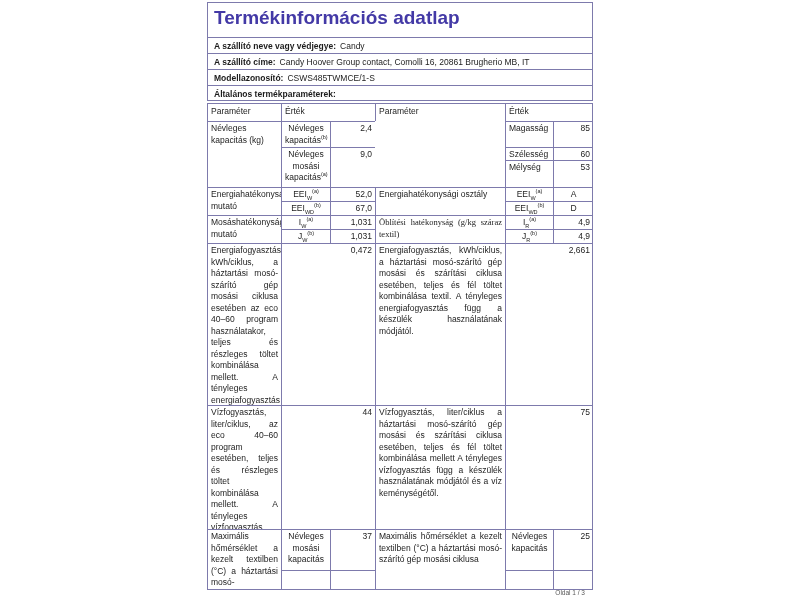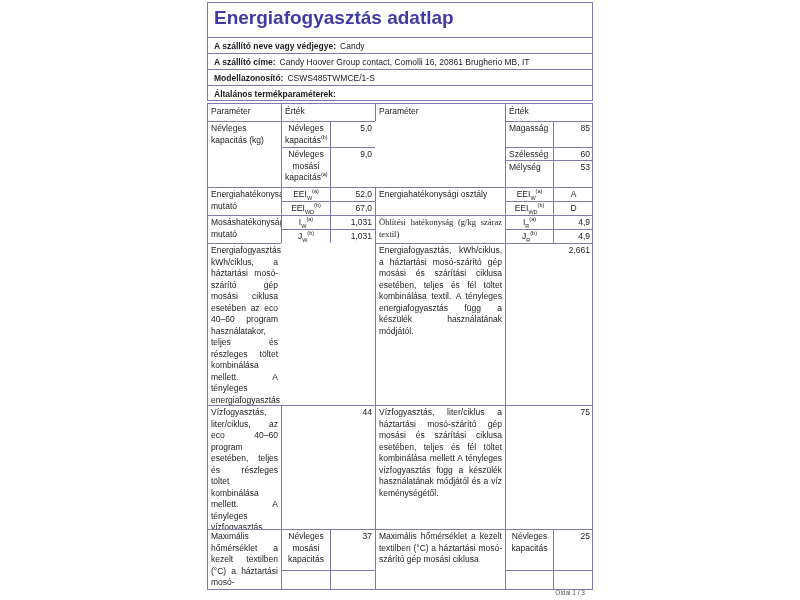--- a/index.html
+++ b/index.html
@@ -41,21 +41,21 @@
   sup{font-size:5.5px;vertical-align:super;line-height:0;}
   .footer{position:absolute;left:207px;top:589px;width:378px;text-align:right;
     font-size:6.5px;color:var(--pagegray);}
 </style>
 </head>
 <body>
 
 <div class="doc">
 
   <div class="head-box">
-    <div class="title">Energiafogyasztás adatlap</div>
+    <div class="title">Termékinformációs adatlap</div>
   </div>
 
   <div class="inforow">
     <span class="b">A szállító neve vagy védjegye:</span><span class="iv">Candy</span>
   </div>
   <div class="inforow">
     <span class="b">A szállító címe:</span><span class="iv">Candy Hoover Group contact, Comolli 16, 20861 Brugherio MB, IT</span>
   </div>
   <div class="inforow">
     <span class="b">Modellazonosító:</span><span class="iv">CSWS485TWMCE/1-S</span>
@@ -66,21 +66,21 @@
 
   <div class="ptable">
 
     <div class="c fc fr hd" style="grid-row:1;grid-column:1;">Paraméter</div>
     <div class="c fr hd" style="grid-row:1;grid-column:2/span 2;">Érték</div>
     <div class="c fr hd" style="grid-row:1;grid-column:4;">Paraméter</div>
     <div class="c fr hd" style="grid-row:1;grid-column:5/span 2;">Érték</div>
 
     <div class="c fc just" style="grid-row:2/span 3;grid-column:1;">Névleges kapacitás (kg)</div>
     <div class="c ctr" style="grid-row:2;grid-column:2;"><span>Névleges kapacitás</span><sup>(b)</sup></div>
-    <div class="c rt" style="grid-row:2;grid-column:3;">5,0</div>
+    <div class="c rt" style="grid-row:2;grid-column:3;">2,4</div>
     <div class="c ctr" style="grid-row:3/span 2;grid-column:2;"><span>Névleges mosási kapacitás</span><sup>(a)</sup></div>
     <div class="c rt" style="grid-row:3/span 2;grid-column:3;">9,0</div>
     <div class="c" style="grid-row:2;grid-column:5;">Magasság</div>
     <div class="c rt" style="grid-row:2;grid-column:6;">85</div>
     <div class="c" style="grid-row:3;grid-column:5;">Szélesség</div>
     <div class="c rt" style="grid-row:3;grid-column:6;">60</div>
     <div class="c" style="grid-row:4;grid-column:5;">Mélység</div>
     <div class="c rt" style="grid-row:4;grid-column:6;">53</div>
 
     <div class="c fc just" style="grid-row:5/span 2;grid-column:1;">Energiahatékonysági mutató</div>
@@ -99,20 +99,21 @@
     <div class="c rt" style="grid-row:7;grid-column:3;">1,031</div>
     <div class="c ctr" style="grid-row:8;grid-column:2;"><span>J</span><sub>W</sub><sup>(b)</sup></div>
     <div class="c rt" style="grid-row:8;grid-column:3;">1,031</div>
     <div class="c just" style="grid-row:7/span 2;grid-column:4;font-family:Liberation Serif, serif;">Öblítési hatékonyság (g/kg száraz textil)</div>
     <div class="c ctr" style="grid-row:7;grid-column:5;"><span>I</span><sub>R</sub><sup>(a)</sup></div>
     <div class="c rt" style="grid-row:7;grid-column:6;">4,9</div>
     <div class="c ctr" style="grid-row:8;grid-column:5;"><span>J</span><sub>R</sub><sup>(b)</sup></div>
     <div class="c rt" style="grid-row:8;grid-column:6;">4,9</div>
 
     <div class="c fc just" style="grid-row:9;grid-column:1;">Energiafogyasztás, kWh/ciklus, a háztartási mosó-szárító gép mosási ciklusa esetében az eco 40–60 program használatakor, teljes és részleges töltet kombinálása mellett. A tényleges energiafogyasztás függ a készülék használatának módjától.</div>
+    <div class="c rt" style="grid-row:9;grid-column:2/span 2;">0,472</div>
     <div class="c just" style="grid-row:9;grid-column:4;">Energiafogyasztás, kWh/ciklus, a háztartási mosó-szárító gép mosási és szárítási ciklusa esetében, teljes és fél töltet kombinálása textil. A tényleges energiafogyasztás függ a készülék használatának módjától.</div>
     <div class="c rt" style="grid-row:9;grid-column:5/span 2;">2,661</div>
 
     <div class="c fc just" style="grid-row:10;grid-column:1;">Vízfogyasztás, liter/ciklus, az eco 40–60 program esetében, teljes és részleges töltet kombinálása mellett. A tényleges vízfogyasztás függ a készülék használatának módjától és a víz keménységétől.</div>
     <div class="c rt" style="grid-row:10;grid-column:2/span 2;">44</div>
     <div class="c just" style="grid-row:10;grid-column:4;">Vízfogyasztás, liter/ciklus a háztartási mosó-szárító gép mosási és szárítási ciklusa esetében, teljes és fél töltet kombinálása mellett A tényleges vízfogyasztás függ a készülék használatának módjától és a víz keménységétől.</div>
     <div class="c rt" style="grid-row:10;grid-column:5/span 2;">75</div>
 
     <div class="c fc just" style="grid-row:11/span 2;grid-column:1;">Maximális hőmérséklet a kezelt textilben (°C) a háztartási mosó-</div>
     <div class="c ctr" style="grid-row:11;grid-column:2;">Névleges mosási kapacitás</div>

